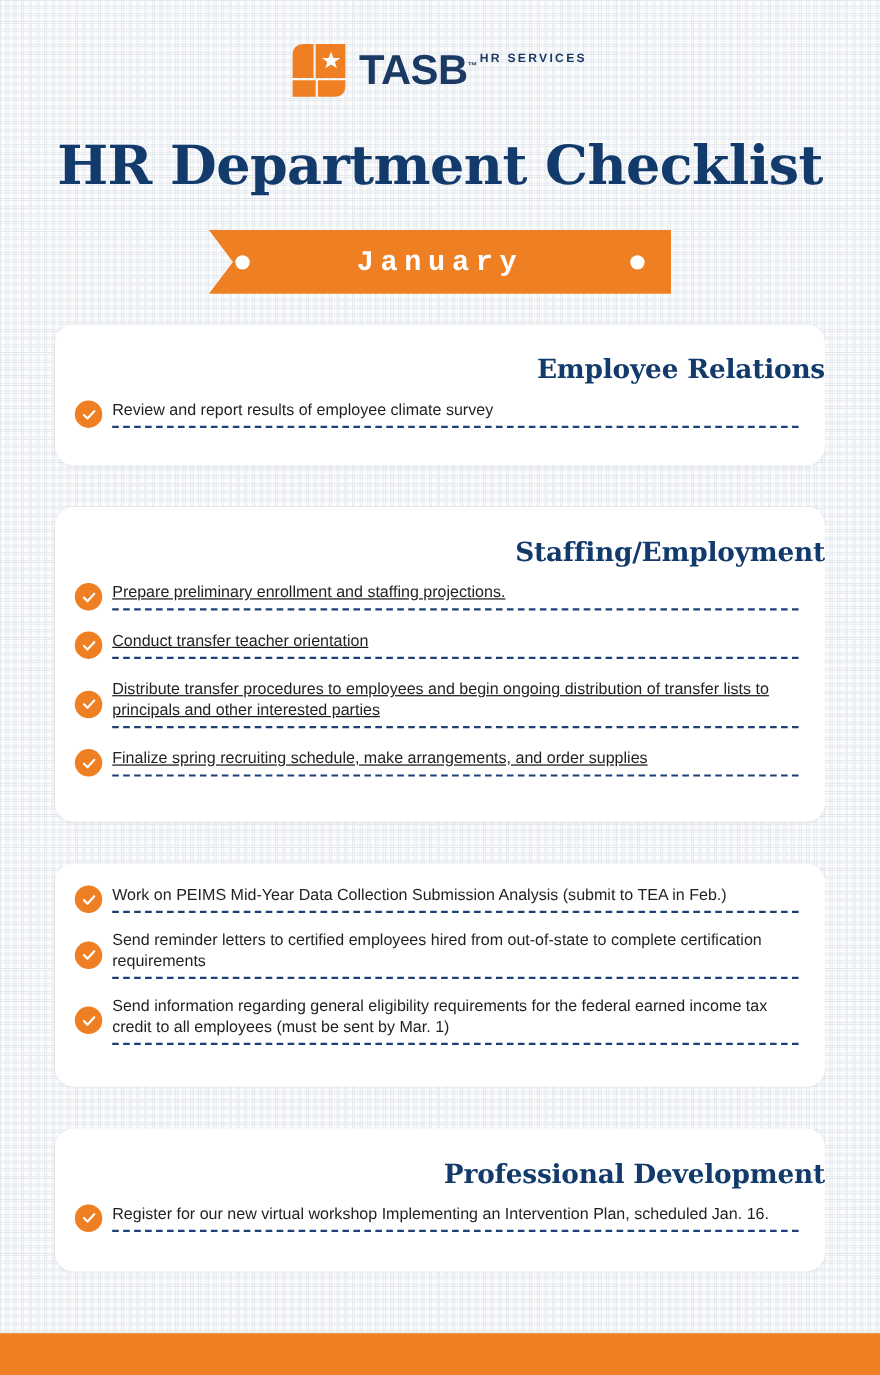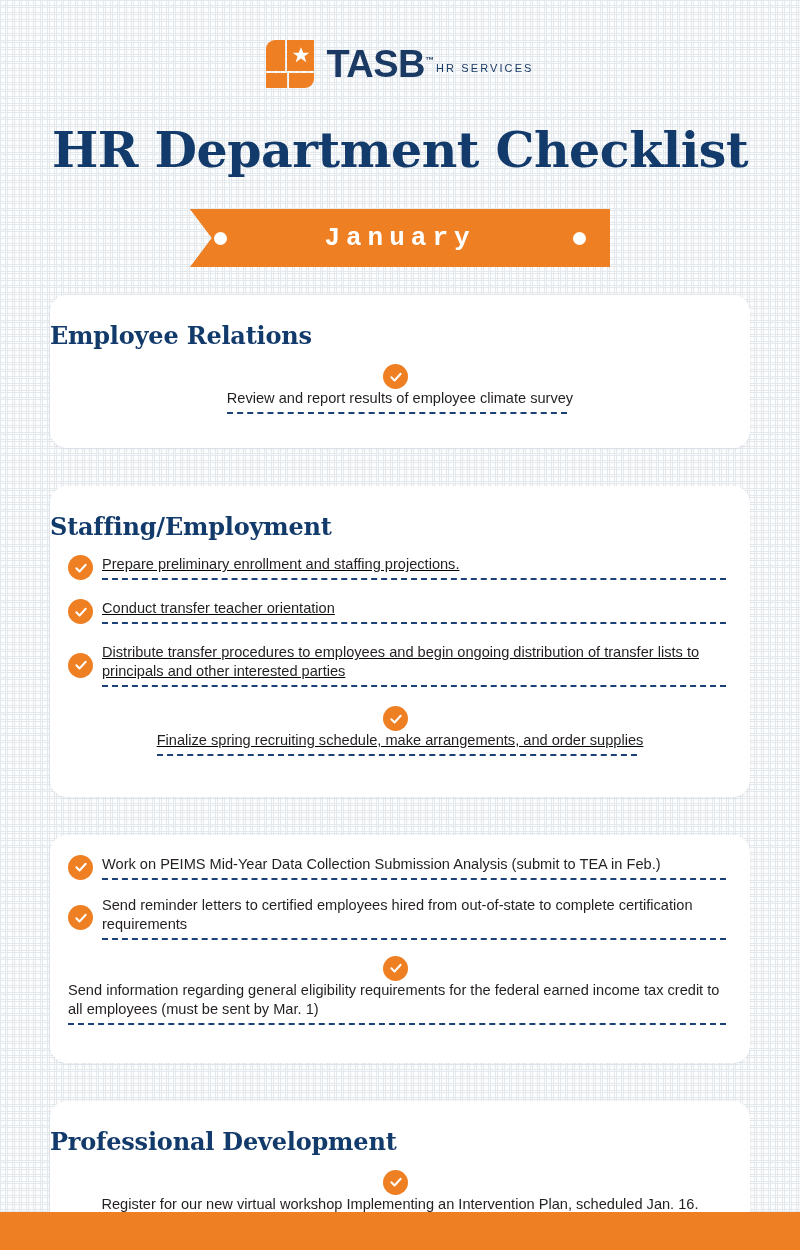--- a/index.html
+++ b/index.html
@@ -87,24 +87,24 @@
     font-family: "Liberation Sans", sans-serif;
   }
   .logo-tm {
     font-size: 9px;
     vertical-align: super;
     font-weight: 700;
     letter-spacing: 0;
   }
   .logo-sub {
     font-size: 11px;
-    font-weight: 400;
+    font-weight: 700;
     letter-spacing: 2.1px;
     color: #1A3A63;
-    margin-top: 16px;
+    margin-top: 1px;
     margin-left: 2px;
   }
 
   
   .main-title {
     text-align: center;
     font-family: "DejaVu Serif", serif;
     font-weight: 700;
     font-size: 49px;
     letter-spacing: -0.5px;
@@ -161,35 +161,35 @@
   
   .cards { margin-top: 28px; }
   .card {
     margin: 0 50px 38px 50px;
     background: #ffffff;
     border-radius: 17px;
     padding: 20px 0 22px 0;
     box-shadow: 0 1px 3px rgba(100,110,125,.10);
   }
   .card-title {
-    text-align: left;
+    text-align: right;
     font-family: "DejaVu Serif", serif;
     font-weight: 700;
     font-size: 24px;
     color: #123A6B;
     margin: 6px 0 14px 0;
     letter-spacing: -0.2px;
   }
   .items { padding: 0 18px 0 18px; }
   .item {
     display: flex;
     align-items: center;
     margin-bottom: 14px;
   }
-  .item:last-child { margin-bottom: 0; flex-direction: column; }
+  .item:last-child { margin-bottom: 0; }
   .check {
     flex: 0 0 auto;
     width: 25px;
     height: 25px;
     border-radius: 50%;
     background: #EF7F23;
     display: flex;
     align-items: center;
     justify-content: center;
     margin-right: 9px;

